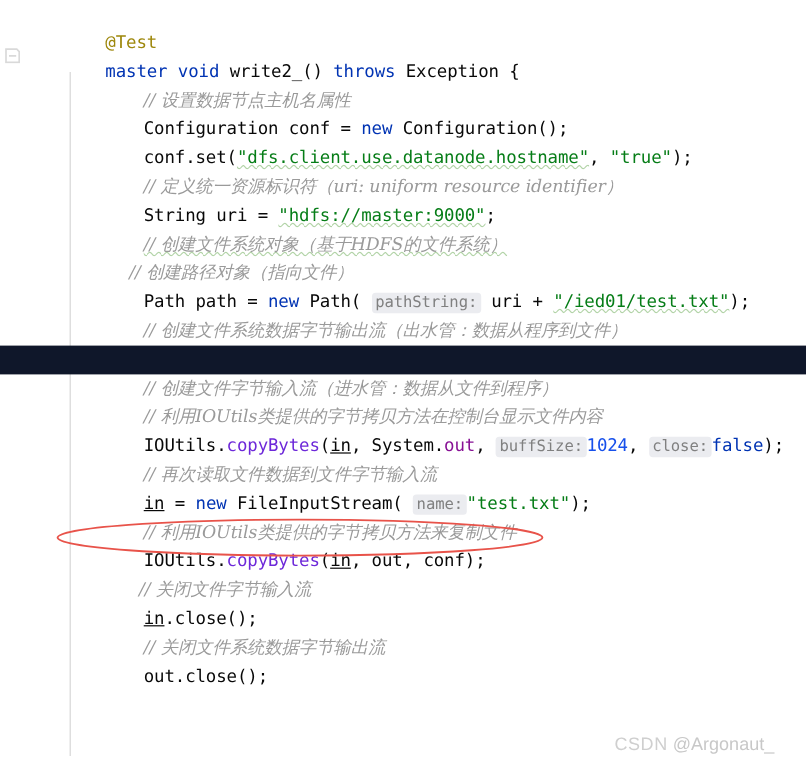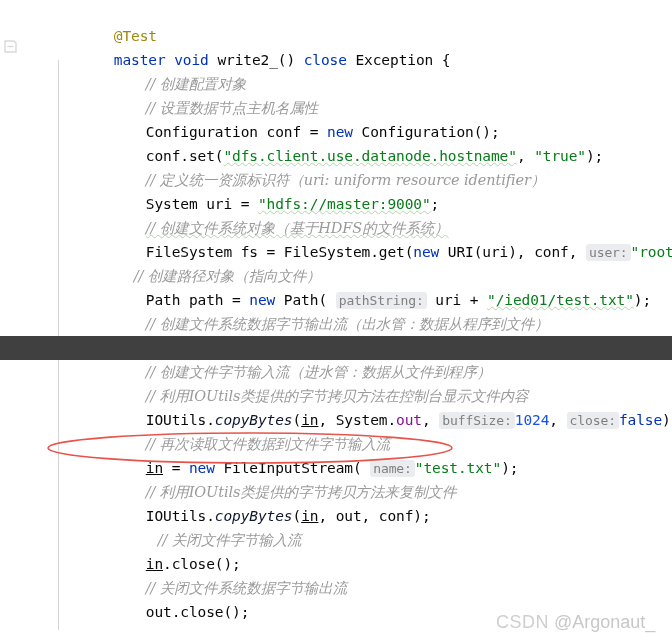--- a/index.html
+++ b/index.html
@@ -50,38 +50,37 @@
     top: 0;
     width: 672px;
   }
   .line {
     position: relative;
     height: 24px;
     line-height: 24px;
     font-size: 14.5px;
     white-space: pre;
     letter-spacing: -0.1px;
-    padding-left: 26px;
   }
   .line > .ltxt {
     display: inline-block;
     padding-left: 36px;
   }
   .line.hl {
-    background: #404040;
+    background: #0f172a;
   }
   
   .kw      { color: #0033b3; }
   .anno    { color: #9e880d; }
   .str     { color: #067d17; }
   .num     { color: #1750eb; }
   .cmt     { color: #9a9a9a; font-style: italic; font-family: "DejaVu Serif", serif; }
   .plain   { color: #080808; }
   .field   { color: #871094; }
-  .mthd    { color: #0f172a; font-style: italic; }
+  .mthd    { color: #6d28d9; }
   .uline   { text-decoration: underline; }
   .hint {
     background: #ebecf0;
     color: #808080;
     border-radius: 3px;
     padding: 1px 3px;
     font-size: 13px;
   }
   .spell {
     text-decoration: underline;
@@ -99,24 +98,24 @@
     pointer-events: none;
   }
   .annot-ellipse ellipse {
     fill: none;
     stroke: #e8534a;
     stroke-width: 1.6;
   }
   
   .watermark {
     position: absolute;
-    left: 496px;
+    left: 512px;
     top: 612px;
     font-family: "Liberation Sans", sans-serif;
-    font-size: 18px;
+    font-size: 15px;
     color: #c8c8c8;
     white-space: nowrap;
   }
   .wm-csdn {
     color: #cfcfcf;
     letter-spacing: 0.5px;
   }
 </style>
 </head>
 <body>
@@ -132,54 +131,48 @@
 
   <div class="indent-guide"></div>
 
   <div class="code">
 
     <div class="line" style="top:0">
       <span class="ltxt"><span class="anno">@Test</span></span>
     </div>
 
     <div class="line">
-      <span class="ltxt"><span class="kw">master</span><span class="plain"> </span><span class="kw">void</span><span class="plain"> </span><span class="plain">write2_()</span><span class="plain"> </span><span class="kw">close</span><span class="plain"> </span><span class="plain">Exception</span><span class="plain"> </span><span class="plain">{</span></span>
-    </div>
-
-    <div class="line">
-      <span class="ltxt"><span class="cmt" style="margin-left:32px">// 创建配置对象</span></span>
-    </div>
+      <span class="ltxt"><span class="kw">master</span><span class="plain"> </span><span class="kw">void</span><span class="plain"> </span><span class="plain">write2_()</span><span class="plain"> </span><span class="kw">throws</span><span class="plain"> </span><span class="plain">Exception</span><span class="plain"> </span><span class="plain">{</span></span>
+    </div>
+
 
     <div class="line">
       <span class="ltxt"><span class="cmt" style="margin-left:32px">// 设置数据节点主机名属性</span></span>
     </div>
 
     <div class="line">
       <span class="ltxt"><span style="margin-left:32px"></span><span class="plain">Configuration</span><span class="plain"> conf = </span><span class="kw">new</span><span class="plain"> Configuration();</span></span>
     </div>
 
     <div class="line">
       <span class="ltxt"><span style="margin-left:32px"></span><span class="plain">conf.set(</span><span class="str spell">"dfs.client.use.datanode.hostname"</span><span class="plain">, </span><span class="str">"true"</span><span class="plain">);</span></span>
     </div>
 
     <div class="line">
       <span class="ltxt"><span class="cmt" style="margin-left:32px">// 定义统一资源标识符（uri: uniform resource identifier）</span></span>
     </div>
 
     <div class="line">
-      <span class="ltxt"><span style="margin-left:32px"></span><span class="plain">System uri = </span><span class="str spell">"hdfs://master:9000"</span><span class="plain">;</span></span>
+      <span class="ltxt"><span style="margin-left:32px"></span><span class="plain">String uri = </span><span class="str spell">"hdfs://master:9000"</span><span class="plain">;</span></span>
     </div>
 
     <div class="line">
       <span class="ltxt"><span class="cmt spell" style="margin-left:32px">// 创建文件系统对象（基于HDFS的文件系统）</span></span>
     </div>
 
-    <div class="line">
-      <span class="ltxt"><span style="margin-left:32px"></span><span class="plain">FileSystem fs = FileSystem.get(</span><span class="kw">new</span><span class="plain"> URI(uri), conf, </span><span class="hint">user:</span><span class="str">"root"</span><span class="plain">);</span></span>
-    </div>
 
     <div class="line">
       <span class="ltxt"><span class="cmt" style="margin-left:20px">// 创建路径对象（指向文件）</span></span>
     </div>
 
     <div class="line">
       <span class="ltxt"><span style="margin-left:32px"></span><span class="plain">Path path = </span><span class="kw">new</span><span class="plain"> Path( </span><span class="hint">pathString:</span><span class="plain"> uri + </span><span class="str spell">"/ied01/test.txt"</span><span class="plain">);</span></span>
     </div>
 
     <div class="line">
@@ -213,21 +206,21 @@
 
     <div class="line">
       <span class="ltxt"><span class="cmt" style="margin-left:32px">// 利用IOUtils类提供的字节拷贝方法来复制文件</span></span>
     </div>
 
     <div class="line">
       <span class="ltxt"><span style="margin-left:32px"></span><span class="plain">IOUtils.</span><span class="mthd">copyBytes</span><span class="plain">(</span><span class="plain uline">in</span><span class="plain">, out, conf);</span></span>
     </div>
 
     <div class="line">
-      <span class="ltxt"><span class="cmt" style="margin-left:44px">// 关闭文件字节输入流</span></span>
+      <span class="ltxt"><span class="cmt" style="margin-left:28px">// 关闭文件字节输入流</span></span>
     </div>
 
     <div class="line">
       <span class="ltxt"><span style="margin-left:32px"></span><span class="plain uline">in</span><span class="plain">.close();</span></span>
     </div>
 
     <div class="line">
       <span class="ltxt"><span class="cmt" style="margin-left:32px">// 关闭文件系统数据字节输出流</span></span>
     </div>
 

